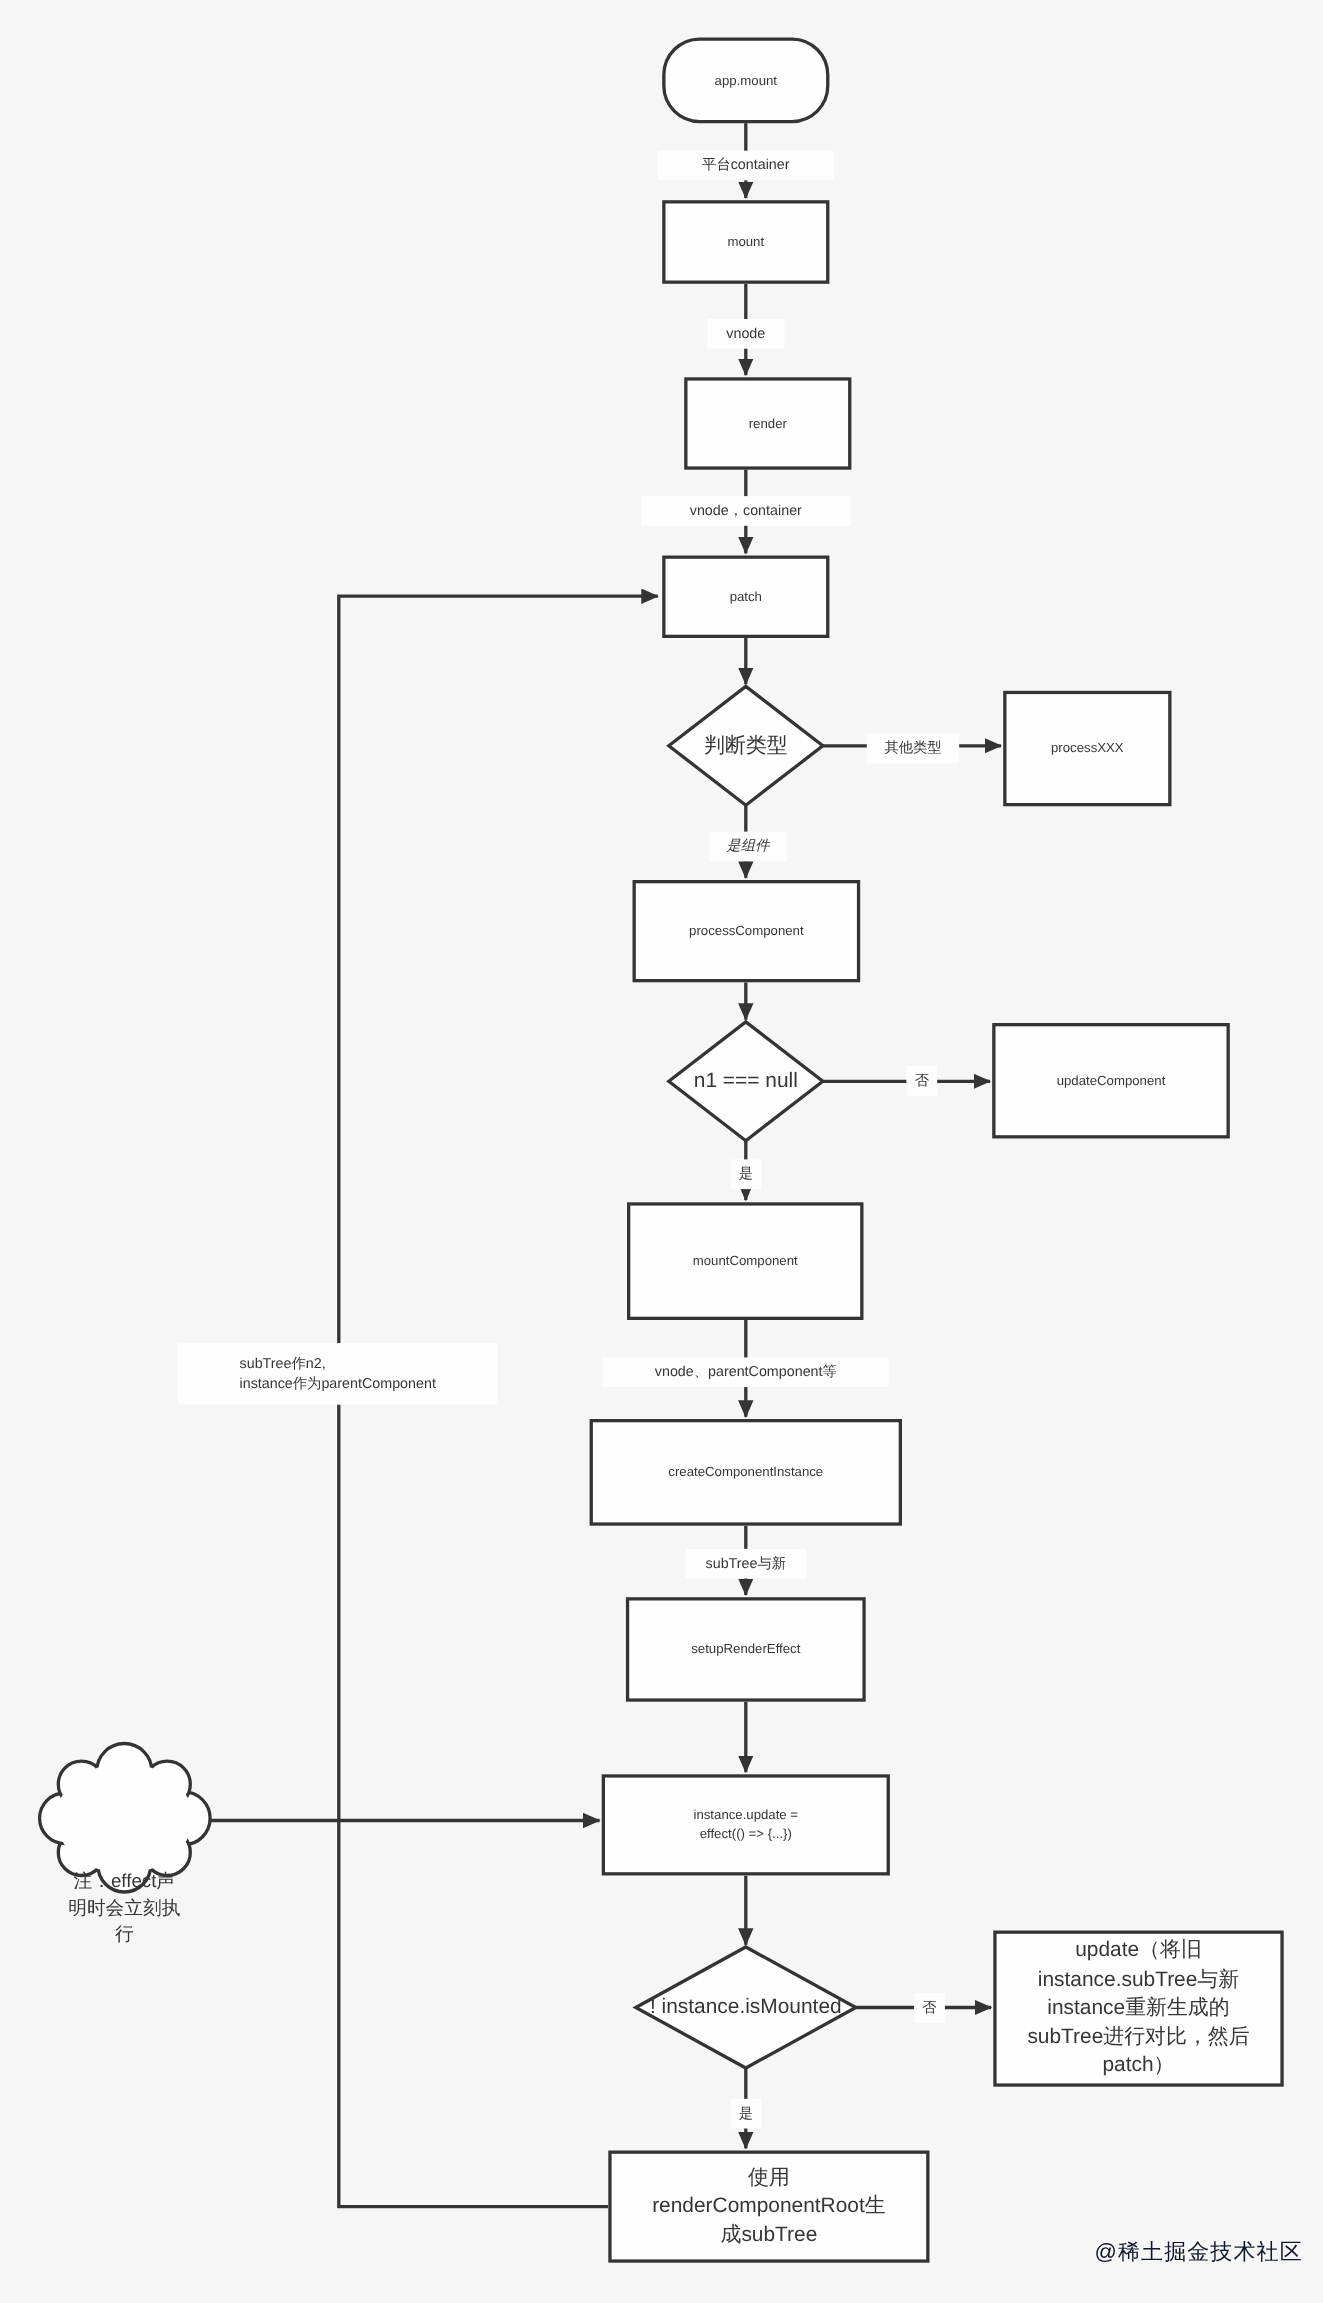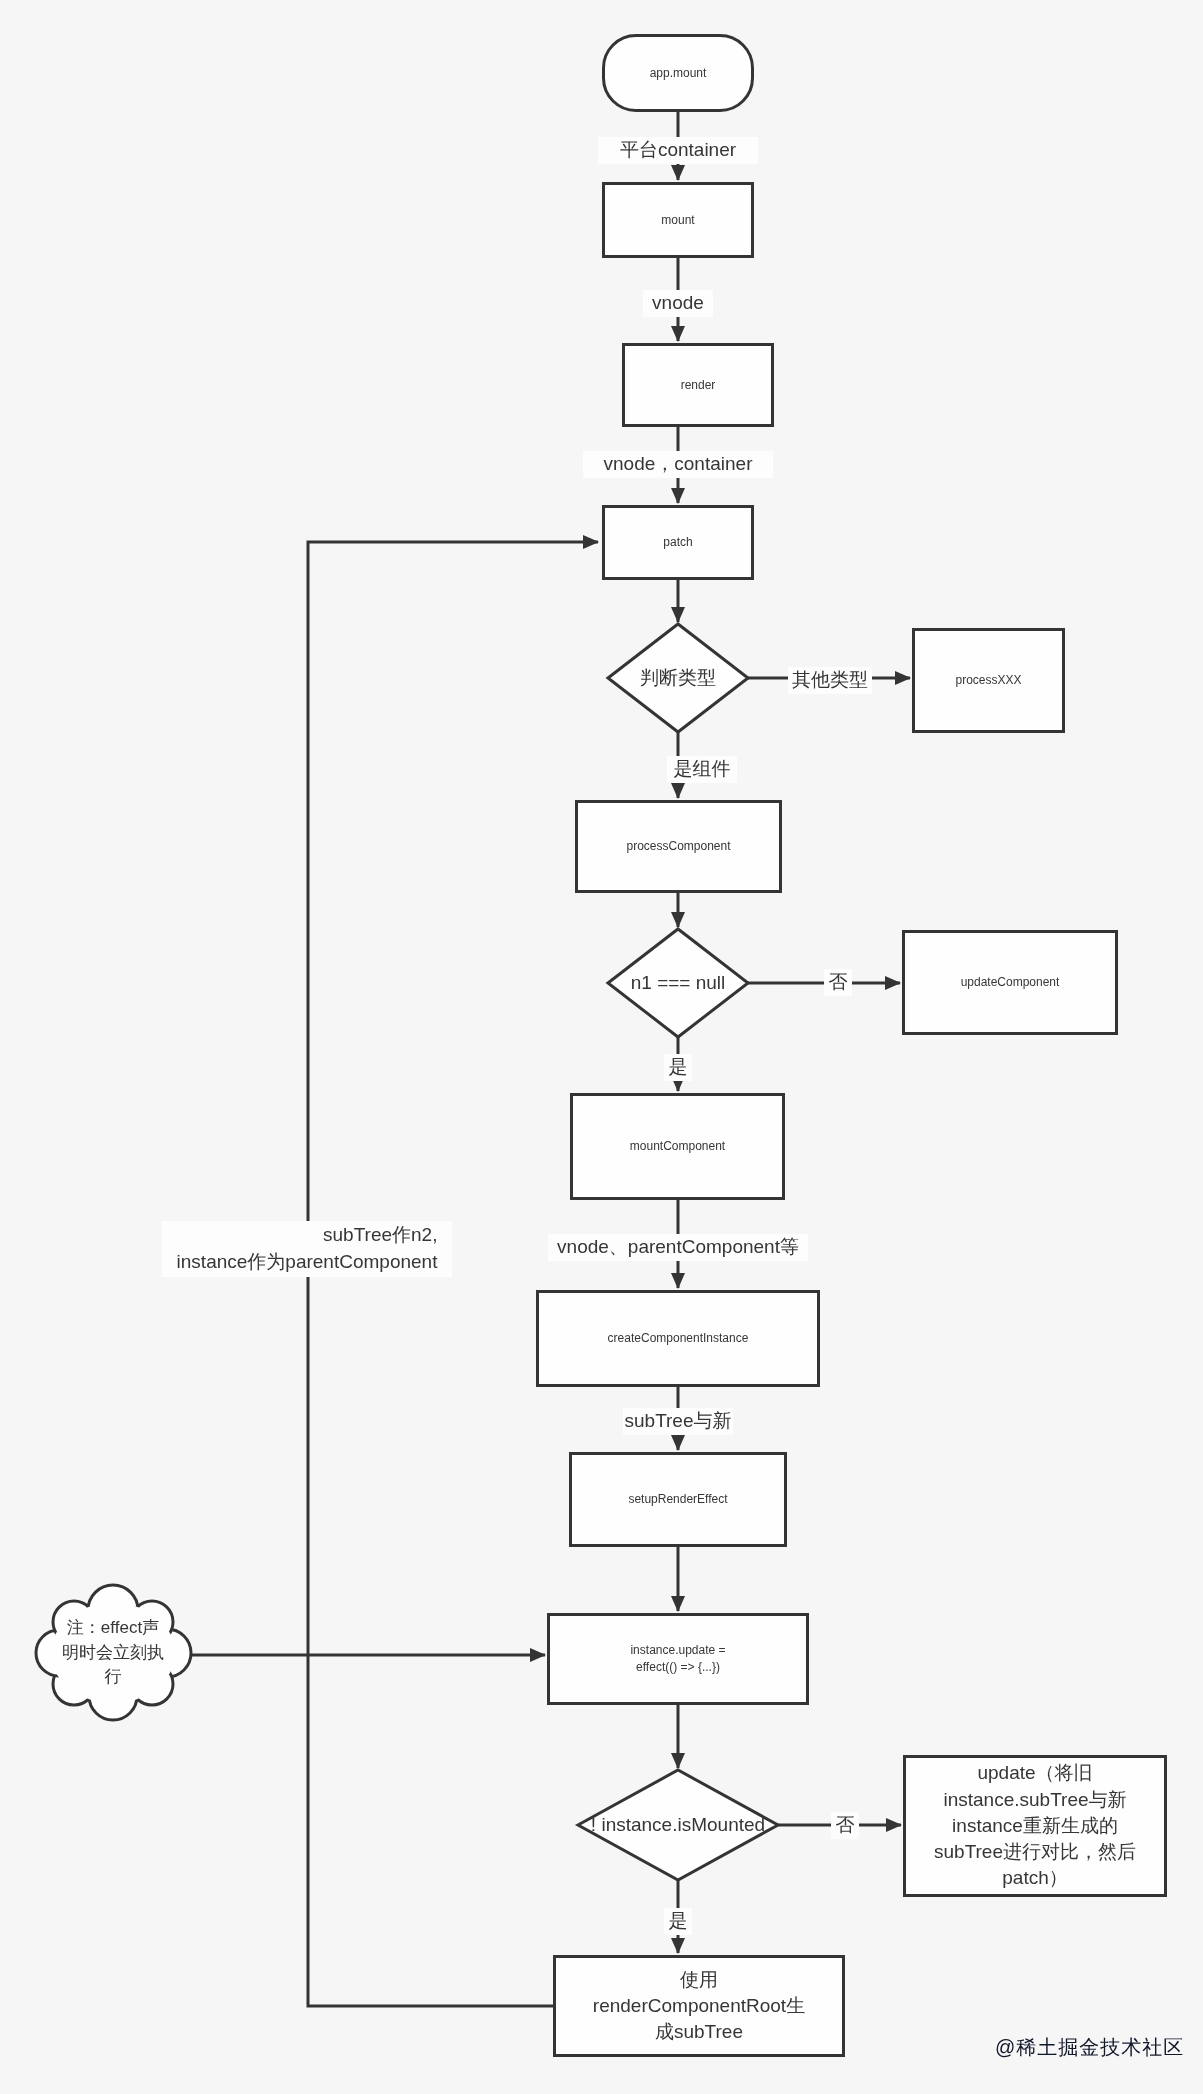--- a/index.html
+++ b/index.html
@@ -18,21 +18,21 @@
     text-align:center;font-size:12px;line-height:1.38;
     white-space:pre-line;color:#363636;
   }
   .terminator{border-radius:34px;}
   .dlabel{
     position:absolute;display:flex;align-items:center;justify-content:center;
     text-align:center;font-size:19px;color:#363636;background:transparent;
   }
   .elabel{
     position:absolute;display:flex;align-items:center;justify-content:center;
-    text-align:right;font-size:19px;line-height:1.42;color:#363636;
+    text-align:left;font-size:13px;line-height:1.42;color:#363636;
     background:#fdfdfd;white-space:pre-line;
   }
   .cloud-text{
     position:absolute;display:flex;align-items:center;justify-content:center;
     text-align:center;font-size:17px;line-height:1.45;color:#363636;
     white-space:pre-line;
   }
   .watermark{
     position:absolute;font-size:20px;color:#0f172a;letter-spacing:1px;
   }
@@ -52,29 +52,29 @@
   #n-render-component-root{left:553px;top:1955px;width:292px;height:102px;font-size:19px;}
   
   #d-judge-type{left:608px;top:624px;width:140px;height:108px;}
   #d-n1-null{left:608px;top:929px;width:140px;height:108px;}
   #d-is-mounted{left:578px;top:1770px;width:200px;height:110px;font-size:19px;}
   
   #l-platform-container{left:598px;top:137px;width:160px;height:27px;}
   #l-vnode{left:643px;top:290px;width:70px;height:27px;}
   #l-vnode-container{left:583px;top:451px;width:190px;height:27px;}
   #l-other-type{left:788px;top:667px;width:84px;height:27px;}
-  #l-is-component{left:667px;top:756px;width:70px;height:27px;}
+  #l-is-component{left:645px;top:756px;width:70px;height:27px;font-style:italic;}
   #l-no-1{left:824px;top:969px;width:28px;height:27px;}
   #l-yes-1{left:664px;top:1054px;width:28px;height:27px;}
   #l-vnode-parent{left:548px;top:1234px;width:260px;height:27px;}
   #l-instance-etc{left:623px;top:1408px;width:110px;height:27px;}
   #l-no-2{left:831px;top:1812px;width:28px;height:27px;}
   #l-yes-2{left:664px;top:1908px;width:28px;height:27px;}
   #l-subtree-n2{left:162px;top:1221px;width:290px;height:56px;}
-  #cloud-label{left:48px;top:1602px;width:130px;height:102px;text-align:center;}
+  #cloud-label{left:48px;top:1684px;width:130px;height:102px;text-align:center;}
   #wm{left:995px;top:2034px;width:190px;}
 </style>
 </head>
 <body>
 
 <div id="canvas">
 
   <svg id="wires" width="1203" height="2094" viewBox="0 0 1203 2094">
     <defs>
       <marker id="arrow" markerUnits="userSpaceOnUse" markerWidth="18" markerHeight="16" refX="15" refY="7" orient="auto">

